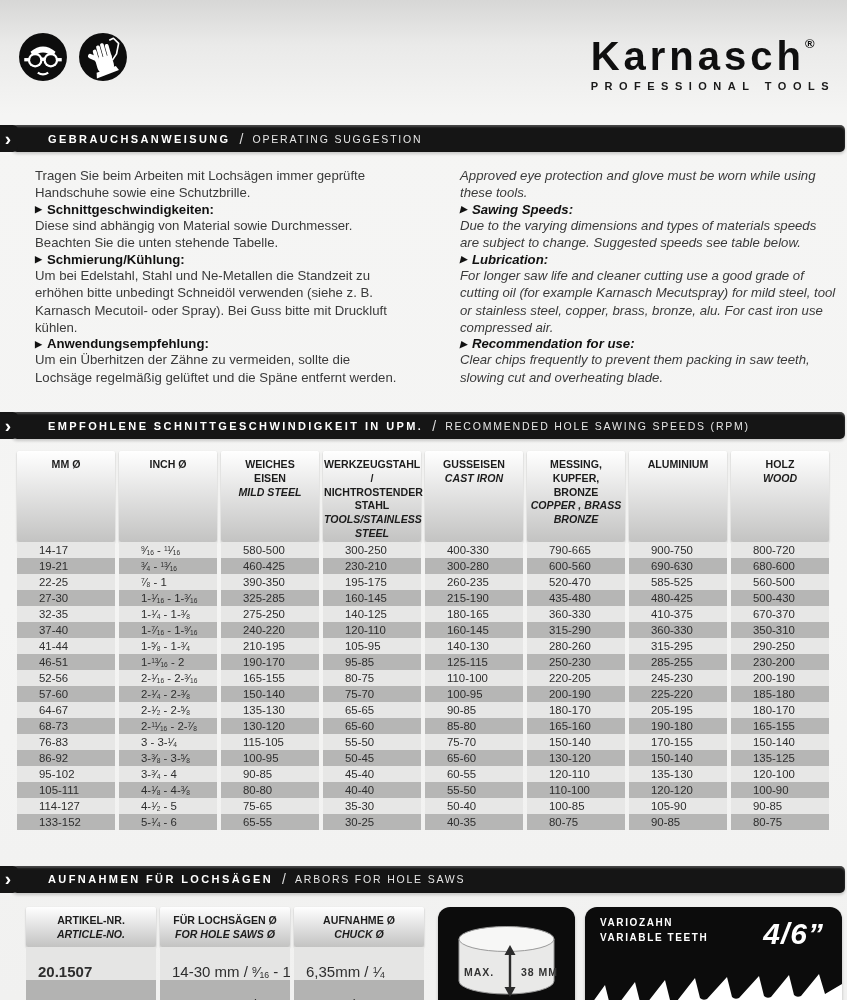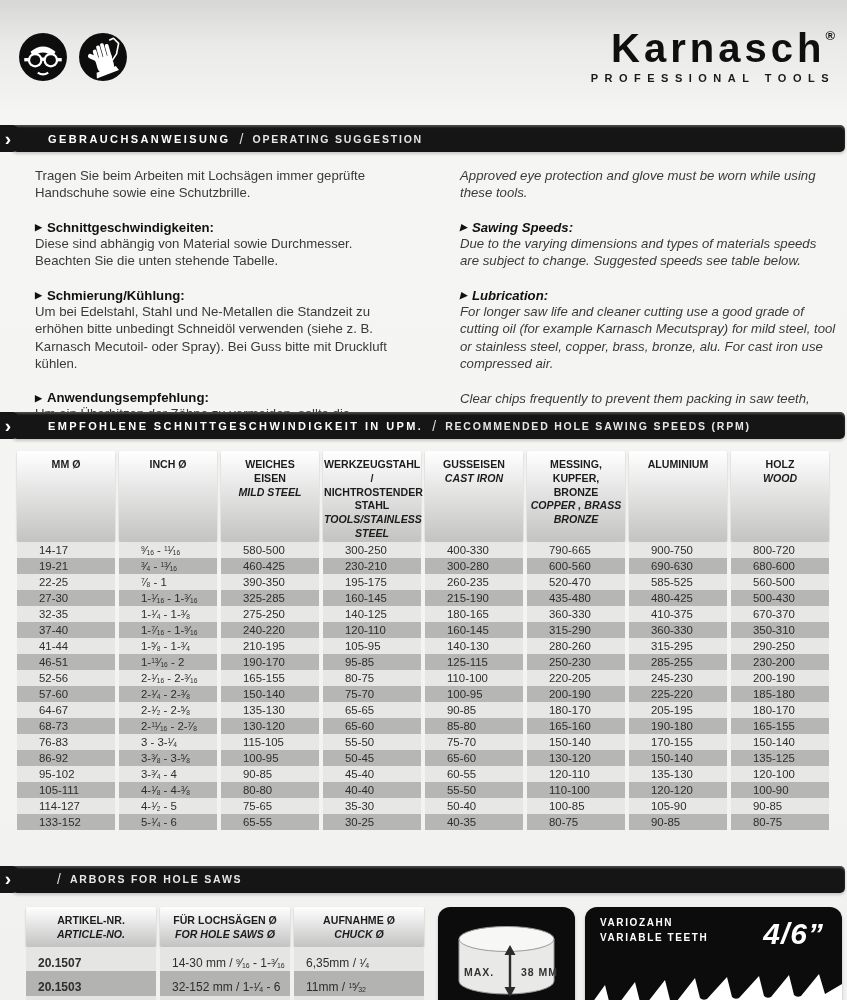--- a/index.html
+++ b/index.html
@@ -5,43 +5,43 @@
   html,body{margin:0;padding:0;background:#ffffff;}
   .page{
     position:relative;width:847px;height:1000px;overflow:hidden;
     font-family:"Liberation Sans",sans-serif;color:#333;
     background:linear-gradient(to bottom,#d7d7d6 0,#eaeae9 45px,#f5f5f4 115px,#f4f4f3 60%,#f1f1f0 100%);
   }
   
   .masthead{position:relative;height:100px;}
   .safety-icons{position:absolute;left:18px;top:32px;display:flex;gap:10px;}
   .safety-icons svg{width:50px;height:50px;display:block;}
-  .logo{position:absolute;right:12px;top:28px;text-align:right;}
+  .logo{position:absolute;right:12px;top:36px;text-align:left;}
   .logo-word{font-size:40px;font-weight:bold;color:#0f0f0f;line-height:1;letter-spacing:4px;white-space:nowrap;}
   .logo-reg{font-size:13px;vertical-align:22px;letter-spacing:0;}
   .logo-tagline{font-size:11px;font-weight:bold;color:#1a1a1a;letter-spacing:6.5px;margin-top:4px;white-space:nowrap;}
   
   .bar-row{position:relative;height:27px;margin-right:2px;}
   .chevron-tab{position:absolute;left:-8px;top:0;width:26px;height:27px;background:#151515;border-radius:5px;
     color:#fff;display:flex;align-items:center;justify-content:center;font-size:19px;font-weight:bold;padding-left:6px;box-sizing:border-box;}
   .section-bar{position:absolute;left:12px;right:0;top:0;bottom:0;background:#151515;border-radius:5px;
     display:flex;align-items:center;padding-left:36px;color:#fff;
     box-shadow:inset 0 2px 2px rgba(255,255,255,.22), 0 2px 3px rgba(0,0,0,.18);}
   .bar-de{font-weight:bold;font-size:11px;letter-spacing:2.4px;white-space:nowrap;}
   .bar-slash{margin:0 9px;font-size:14px;color:#ddd;}
-  .bar-en{font-size:10.5px;font-weight:bold;letter-spacing:1.8px;color:#e6e6e6;white-space:nowrap;}
+  .bar-en{font-size:10.5px;font-weight:normal;letter-spacing:1.8px;color:#e6e6e6;white-space:nowrap;}
   .bar-usage{margin-top:25px;}
   .bar-speeds{margin-top:12px;}
   .bar-arbors{margin-top:36px;}
   
   .usage{display:flex;box-sizing:border-box;height:248px;padding:15px 10px 0 35px;}
   .col-de{width:392px;padding-right:20px;box-sizing:border-box;}
   .col-en{flex:1;padding-left:33px;box-sizing:border-box;font-style:italic;}
   .usage p{margin:0;font-size:13.2px;line-height:1.32;color:#3a3a3a;}
-  .block{margin-top:18px;}
+  .block{margin-top:0;}
   .block-h{font-size:13.2px;font-weight:bold;color:#111;}
   .bullet{font-size:9px;margin-right:5px;vertical-align:1.5px;color:#111;}
   
   .speeds-table{width:820px;margin:12px auto 0 13px;border-collapse:separate;border-spacing:4px 0;table-layout:fixed;}
   .speeds-table th{
     height:57px;box-sizing:border-box;vertical-align:top;padding-top:7px;
     background:linear-gradient(#ffffff,#c3c3c2);border-radius:2px;
     font-size:10.6px;line-height:1.3;font-weight:bold;color:#1c1c1c;text-align:center;
     box-shadow:0 1px 2px rgba(0,0,0,.25);}
   .h-en{font-style:italic;}
@@ -51,21 +51,21 @@
   sup{font-size:.58em;vertical-align:.5em;}
   sub{font-size:.58em;vertical-align:-.1em;}
   
   .bottom{display:flex;gap:10px;margin:14px 3px 0 22px;align-items:flex-start;}
   .arbors-table{width:406px;border-collapse:separate;border-spacing:4px 0;table-layout:fixed;}
   .arbors-table th{
     height:40px;box-sizing:border-box;vertical-align:top;padding-top:6px;
     background:linear-gradient(#ffffff,#c3c3c2);border-radius:2px;
     font-size:10.6px;line-height:1.35;font-weight:bold;color:#1c1c1c;text-align:center;
     box-shadow:0 1px 2px rgba(0,0,0,.25);}
-  .arbors-table td{height:16.5px;font-size:12px;color:#2e2e2e;padding:8px 0 0 12px;white-space:nowrap;overflow:hidden;}
+  .arbors-table td{height:16.5px;font-size:15px;color:#2e2e2e;padding:16px 0 0 12px;white-space:nowrap;overflow:hidden;}
   .arbors-table tbody tr:nth-child(odd) td{background:#e5e5e4;}
   .arbors-table tbody tr:nth-child(even) td{background:#b3b3b2;}
   .art-no{font-weight:bold;color:#0f0f0f;}
   .black-box{background:#0c0c0c;border-radius:12px;height:110px;box-shadow:0 2px 3px rgba(0,0,0,.25);}
   .cyl-box{width:137px;flex:none;}
   .cyl-box svg{display:block;width:137px;height:110px;}
   .vario-box{width:257px;flex:none;position:relative;overflow:hidden;}
   .vario-head{display:flex;justify-content:space-between;align-items:flex-start;padding:8px 10px 0 15px;}
   .vario-lines{color:#fff;font-size:10px;font-weight:bold;letter-spacing:1.6px;line-height:1.5;white-space:nowrap;}
   .vario-size{color:#fff;font-size:30px;font-weight:bold;font-style:italic;letter-spacing:1px;margin:2px 8px 0 0;white-space:nowrap;}
@@ -145,20 +145,21 @@
       <p>Approved eye protection and glove must be worn while using these tools.</p>
       <div class="block">
         <div class="block-h"><span class="bullet">▶</span><span>Sawing Speeds:</span></div>
         <p>Due to the varying dimensions and types of materials speeds are subject to change. Suggested speeds see table below.</p>
       </div>
       <div class="block">
         <div class="block-h"><span class="bullet">▶</span><span>Lubrication:</span></div>
         <p>For longer saw life and cleaner cutting use a good grade of cutting oil (for example Karnasch Mecutspray) for mild steel, tool or stainless steel, copper, brass, bronze, alu. For cast iron use compressed air.</p>
       </div>
       <div class="block">
+        <div class="block-h"><span class="bullet">▶</span><span>Recommendation for use:</span></div>
         <p>Clear chips frequently to prevent them packing in saw teeth, slowing cut and overheating blade.</p>
       </div>
     </div>
   </section>
 
   <div class="bar-row bar-speeds">
     <div class="section-bar">
       <span class="bar-de">EMPFOHLENE SCHNITTGESCHWINDIGKEIT IN UPM.</span>
       <span class="bar-slash">/</span>
       <span class="bar-en">RECOMMENDED HOLE SAWING SPEEDS (RPM)</span>
@@ -358,20 +359,21 @@
           <td>40-35</td>
           <td>80-75</td>
           <td>90-85</td>
           <td>80-75</td>
         </tr>
       </tbody>
   </table>
 
   <div class="bar-row bar-arbors">
     <div class="section-bar">
+      <span class="bar-de">AUFNAHMEN FÜR LOCHSÄGEN</span>
       <span class="bar-slash">/</span>
       <span class="bar-en">ARBORS FOR HOLE SAWS</span>
     </div>
     <div class="chevron-tab">›</div>
   </div>
 
   <div class="bottom">
     <table class="arbors-table">
       <thead>
         <tr id="arbors-head">

